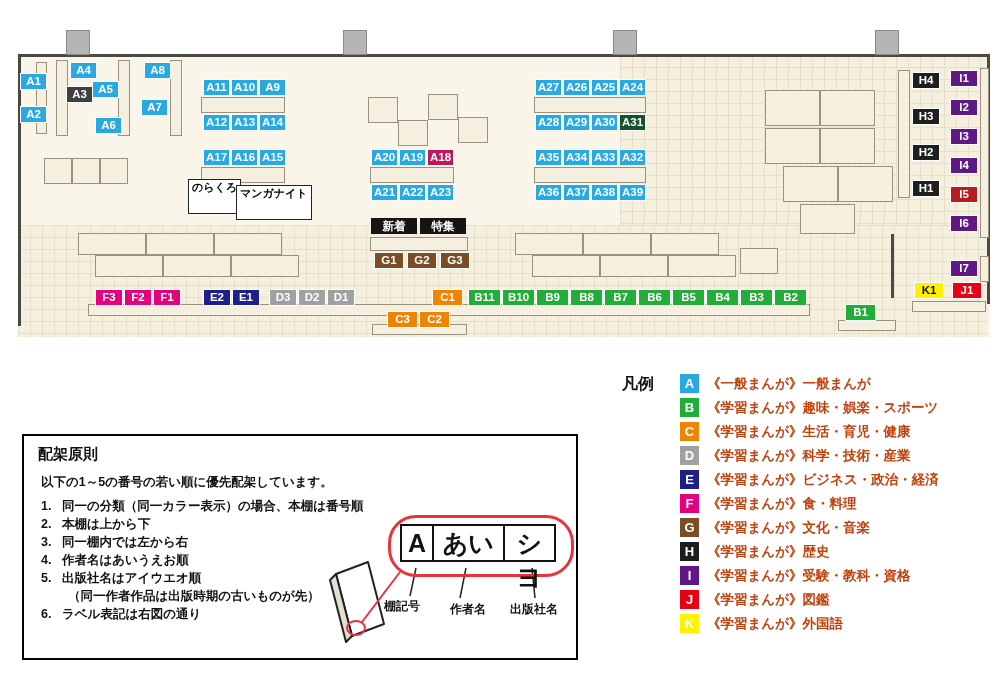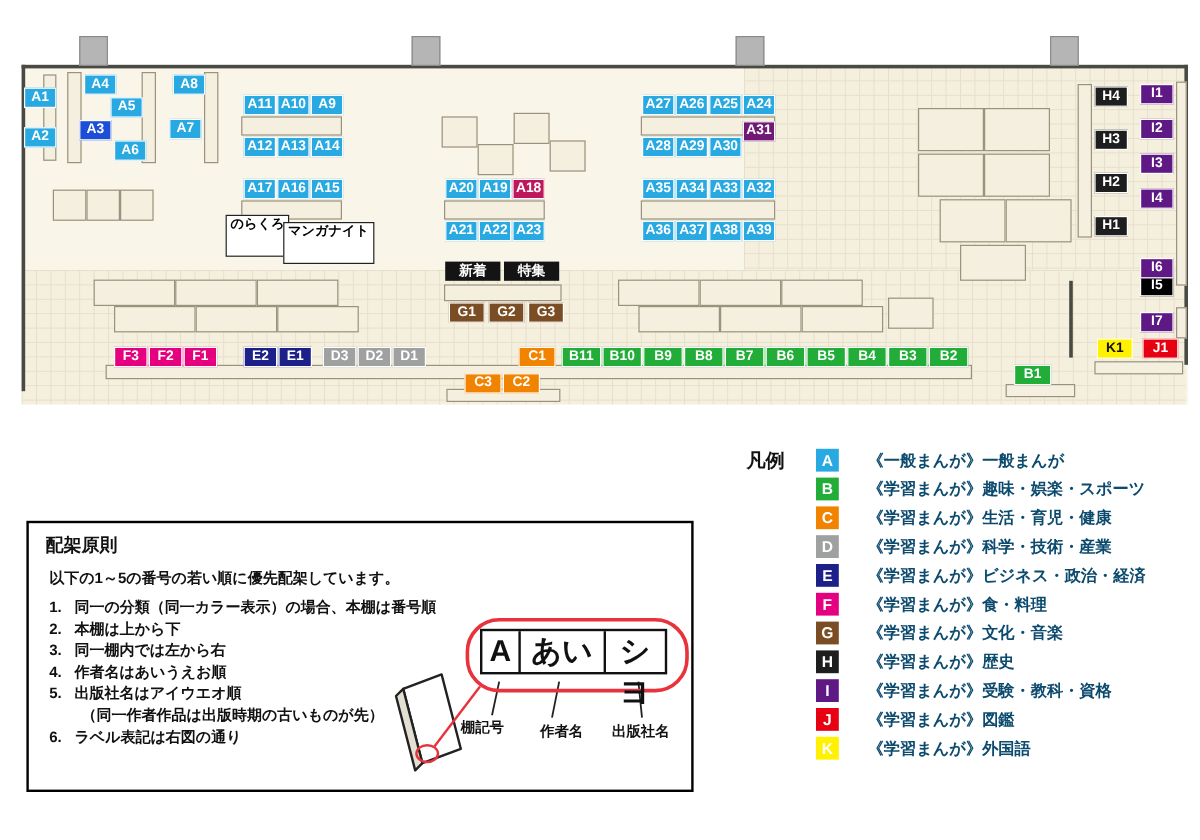--- a/index.html
+++ b/index.html
@@ -12,21 +12,21 @@
   .lbl{position:absolute;width:27px;height:17px;box-sizing:border-box;border:1px solid #fff;text-align:center;color:#fff;font:bold 11.5px/15px "Liberation Sans",sans-serif;}
   .w28{width:28px}.w30{width:30px}.w31{width:31px}.w33{width:33px}
   .tx-dark{color:#111;}
   .tag{position:absolute;background:#fff;border:1px solid #222;color:#000;font:bold 11px/15px "Liberation Sans",sans-serif;height:35px;box-sizing:border-box;padding:0 3px;white-space:nowrap;}
   .btag{position:absolute;background:#141414;color:#fff;width:46px;height:16px;text-align:center;font:bold 11.5px/16px "Liberation Sans",sans-serif;}
   .legend{position:absolute;left:622px;top:374px;width:368px;}
   .legend-title{position:absolute;left:0;top:0;font-size:16px;font-weight:bold;color:#111;}
   .legend-rows{margin-left:58px;}
   .legend-row{display:flex;align-items:center;margin-bottom:5px;}
   .legend-key{display:inline-block;width:19px;height:19px;text-align:center;font:bold 13px/19px "Liberation Sans",sans-serif;color:#fff;margin-right:8px;flex:0 0 auto;}
-  .legend-text{font-size:13.5px;font-weight:bold;color:#0c4a6e;white-space:nowrap;margin-left:16px;}
+  .legend-text{font-size:13.5px;font-weight:bold;color:#c2410c;white-space:nowrap;}
   .rules{position:absolute;left:22px;top:434px;width:556px;height:226px;border:2px solid #000;background:#fff;box-sizing:border-box;}
   .rules-title{position:absolute;left:14px;top:9px;font-size:15px;font-weight:bold;color:#111;}
   .rules-intro{position:absolute;left:17px;top:38px;font-size:12.5px;font-weight:bold;color:#111;}
   .rules-list{position:absolute;left:17px;top:61px;font-size:12.5px;font-weight:bold;color:#111;line-height:18px;}
   .rule{display:flex;}
   .rule-num{width:21px;flex:0 0 auto;}
   .rule-sub{margin-left:27px;}
   .label-demo{position:absolute;left:400px;top:524px;width:156px;height:38px;background:#fff;border:2px solid #111;box-sizing:border-box;display:flex;}
   .seg{font:bold 25px/34px "Liberation Sans","DejaVu Sans",sans-serif;color:#111;text-align:center;}
   .seg-a{width:34px;}
@@ -101,21 +101,21 @@
 
   <div class="tag" style="left:188px;top:179px">のらくろ</div>
   <div class="tag" style="left:236px;top:185px">マンガナイト</div>
   <div class="btag" style="left:371px;top:218px">新着</div>
   <div class="btag" style="left:420px;top:218px">特集</div>
 
   <div class="lbl" style="left: 20px; top: 73px; background: rgb(41, 169, 225);">A1</div>
   <div class="lbl" style="left: 20px; top: 106px; background: rgb(41, 169, 225);">A2</div>
   <div class="lbl" style="left: 70px; top: 62px; background: rgb(41, 169, 225);">A4</div>
   <div class="lbl" style="left: 92px; top: 81px; background: rgb(41, 169, 225);">A5</div>
-  <div class="lbl" style="left: 66px; top: 100px; background: #1d4ed8;">A3</div>
+  <div class="lbl" style="left: 66px; top: 86px; background: #404040;">A3</div>
   <div class="lbl" style="left: 95px; top: 117px; background: rgb(41, 169, 225);">A6</div>
   <div class="lbl" style="left: 144px; top: 62px; background: rgb(41, 169, 225);">A8</div>
   <div class="lbl" style="left: 141px; top: 99px; background: rgb(41, 169, 225);">A7</div>
   <div class="lbl" style="left: 203px; top: 79px; background: rgb(41, 169, 225);">A11</div>
   <div class="lbl" style="left: 231px; top: 79px; background: rgb(41, 169, 225);">A10</div>
   <div class="lbl" style="left: 259px; top: 79px; background: rgb(41, 169, 225);">A9</div>
   <div class="lbl" style="left: 203px; top: 114px; background: rgb(41, 169, 225);">A12</div>
   <div class="lbl" style="left: 231px; top: 114px; background: rgb(41, 169, 225);">A13</div>
   <div class="lbl" style="left: 259px; top: 114px; background: rgb(41, 169, 225);">A14</div>
   <div class="lbl" style="left: 203px; top: 149px; background: rgb(41, 169, 225);">A17</div>
@@ -127,21 +127,21 @@
   <div class="lbl" style="left: 371px; top: 184px; background: rgb(41, 169, 225);">A21</div>
   <div class="lbl" style="left: 399px; top: 184px; background: rgb(41, 169, 225);">A22</div>
   <div class="lbl" style="left: 427px; top: 184px; background: rgb(41, 169, 225);">A23</div>
   <div class="lbl" style="left: 535px; top: 79px; background: rgb(41, 169, 225);">A27</div>
   <div class="lbl" style="left: 563px; top: 79px; background: rgb(41, 169, 225);">A26</div>
   <div class="lbl" style="left: 591px; top: 79px; background: rgb(41, 169, 225);">A25</div>
   <div class="lbl" style="left: 619px; top: 79px; background: rgb(41, 169, 225);">A24</div>
   <div class="lbl" style="left: 535px; top: 114px; background: rgb(41, 169, 225);">A28</div>
   <div class="lbl" style="left: 563px; top: 114px; background: rgb(41, 169, 225);">A29</div>
   <div class="lbl" style="left: 591px; top: 114px; background: rgb(41, 169, 225);">A30</div>
-  <div class="lbl" style="left: 619px; top: 101px; background: #701a75; text-align: center;">A31</div>
+  <div class="lbl" style="left: 619px; top: 114px; background: #14532d; text-align: center;">A31</div>
   <div class="lbl" style="left: 535px; top: 149px; background: rgb(41, 169, 225);">A35</div>
   <div class="lbl" style="left: 563px; top: 149px; background: rgb(41, 169, 225);">A34</div>
   <div class="lbl" style="left: 591px; top: 149px; background: rgb(41, 169, 225);">A33</div>
   <div class="lbl" style="left: 619px; top: 149px; background: rgb(41, 169, 225);">A32</div>
   <div class="lbl" style="left: 535px; top: 184px; background: rgb(41, 169, 225);">A36</div>
   <div class="lbl" style="left: 563px; top: 184px; background: rgb(41, 169, 225);">A37</div>
   <div class="lbl" style="left: 591px; top: 184px; background: rgb(41, 169, 225);">A38</div>
   <div class="lbl" style="left: 619px; top: 184px; background: rgb(41, 169, 225);">A39</div>
 
   <div class="lbl w30" style="left: 374px; top: 252px; background: rgb(123, 77, 36);">G1</div>
@@ -172,21 +172,21 @@
   <div class="lbl w31" style="left: 845px; top: 304px; background: rgb(34, 172, 56);">B1</div>
 
   <div class="lbl w28" style="left: 912px; top: 72px; background: rgb(30, 30, 30);">H4</div>
   <div class="lbl w28" style="left: 912px; top: 108px; background: rgb(30, 30, 30);">H3</div>
   <div class="lbl w28" style="left: 912px; top: 144px; background: rgb(30, 30, 30);">H2</div>
   <div class="lbl w28" style="left: 912px; top: 180px; background: rgb(30, 30, 30);">H1</div>
   <div class="lbl w28" style="left: 950px; top: 70px; background: rgb(95, 25, 133);">I1</div>
   <div class="lbl w28" style="left: 950px; top: 99px; background: rgb(95, 25, 133);">I2</div>
   <div class="lbl w28" style="left: 950px; top: 128px; background: rgb(95, 25, 133);">I3</div>
   <div class="lbl w28" style="left: 950px; top: 157px; background: rgb(95, 25, 133);">I4</div>
-  <div class="lbl w28" style="left: 950px; top: 186px; background: #000000; margin-top: 44px;">I5</div>
+  <div class="lbl w28" style="left: 950px; top: 186px; background: #b91c1c;">I5</div>
   <div class="lbl w28" style="left: 950px; top: 215px; background: rgb(95, 25, 133);">I6</div>
   <div class="lbl w28" style="left: 950px; top: 260px; background: rgb(95, 25, 133);">I7</div>
   <div class="lbl w30 tx-dark" style="left: 914px; top: 282px; background: rgb(255, 241, 0);">K1</div>
   <div class="lbl w30" style="left: 952px; top: 282px; background: rgb(230, 0, 18);">J1</div>
 
   <div class="legend">
     <div class="legend-title">凡例</div>
     <div class="legend-rows">
       <div class="legend-row">
           <span class="legend-key" style="background: rgb(41, 169, 225);">A</span>

